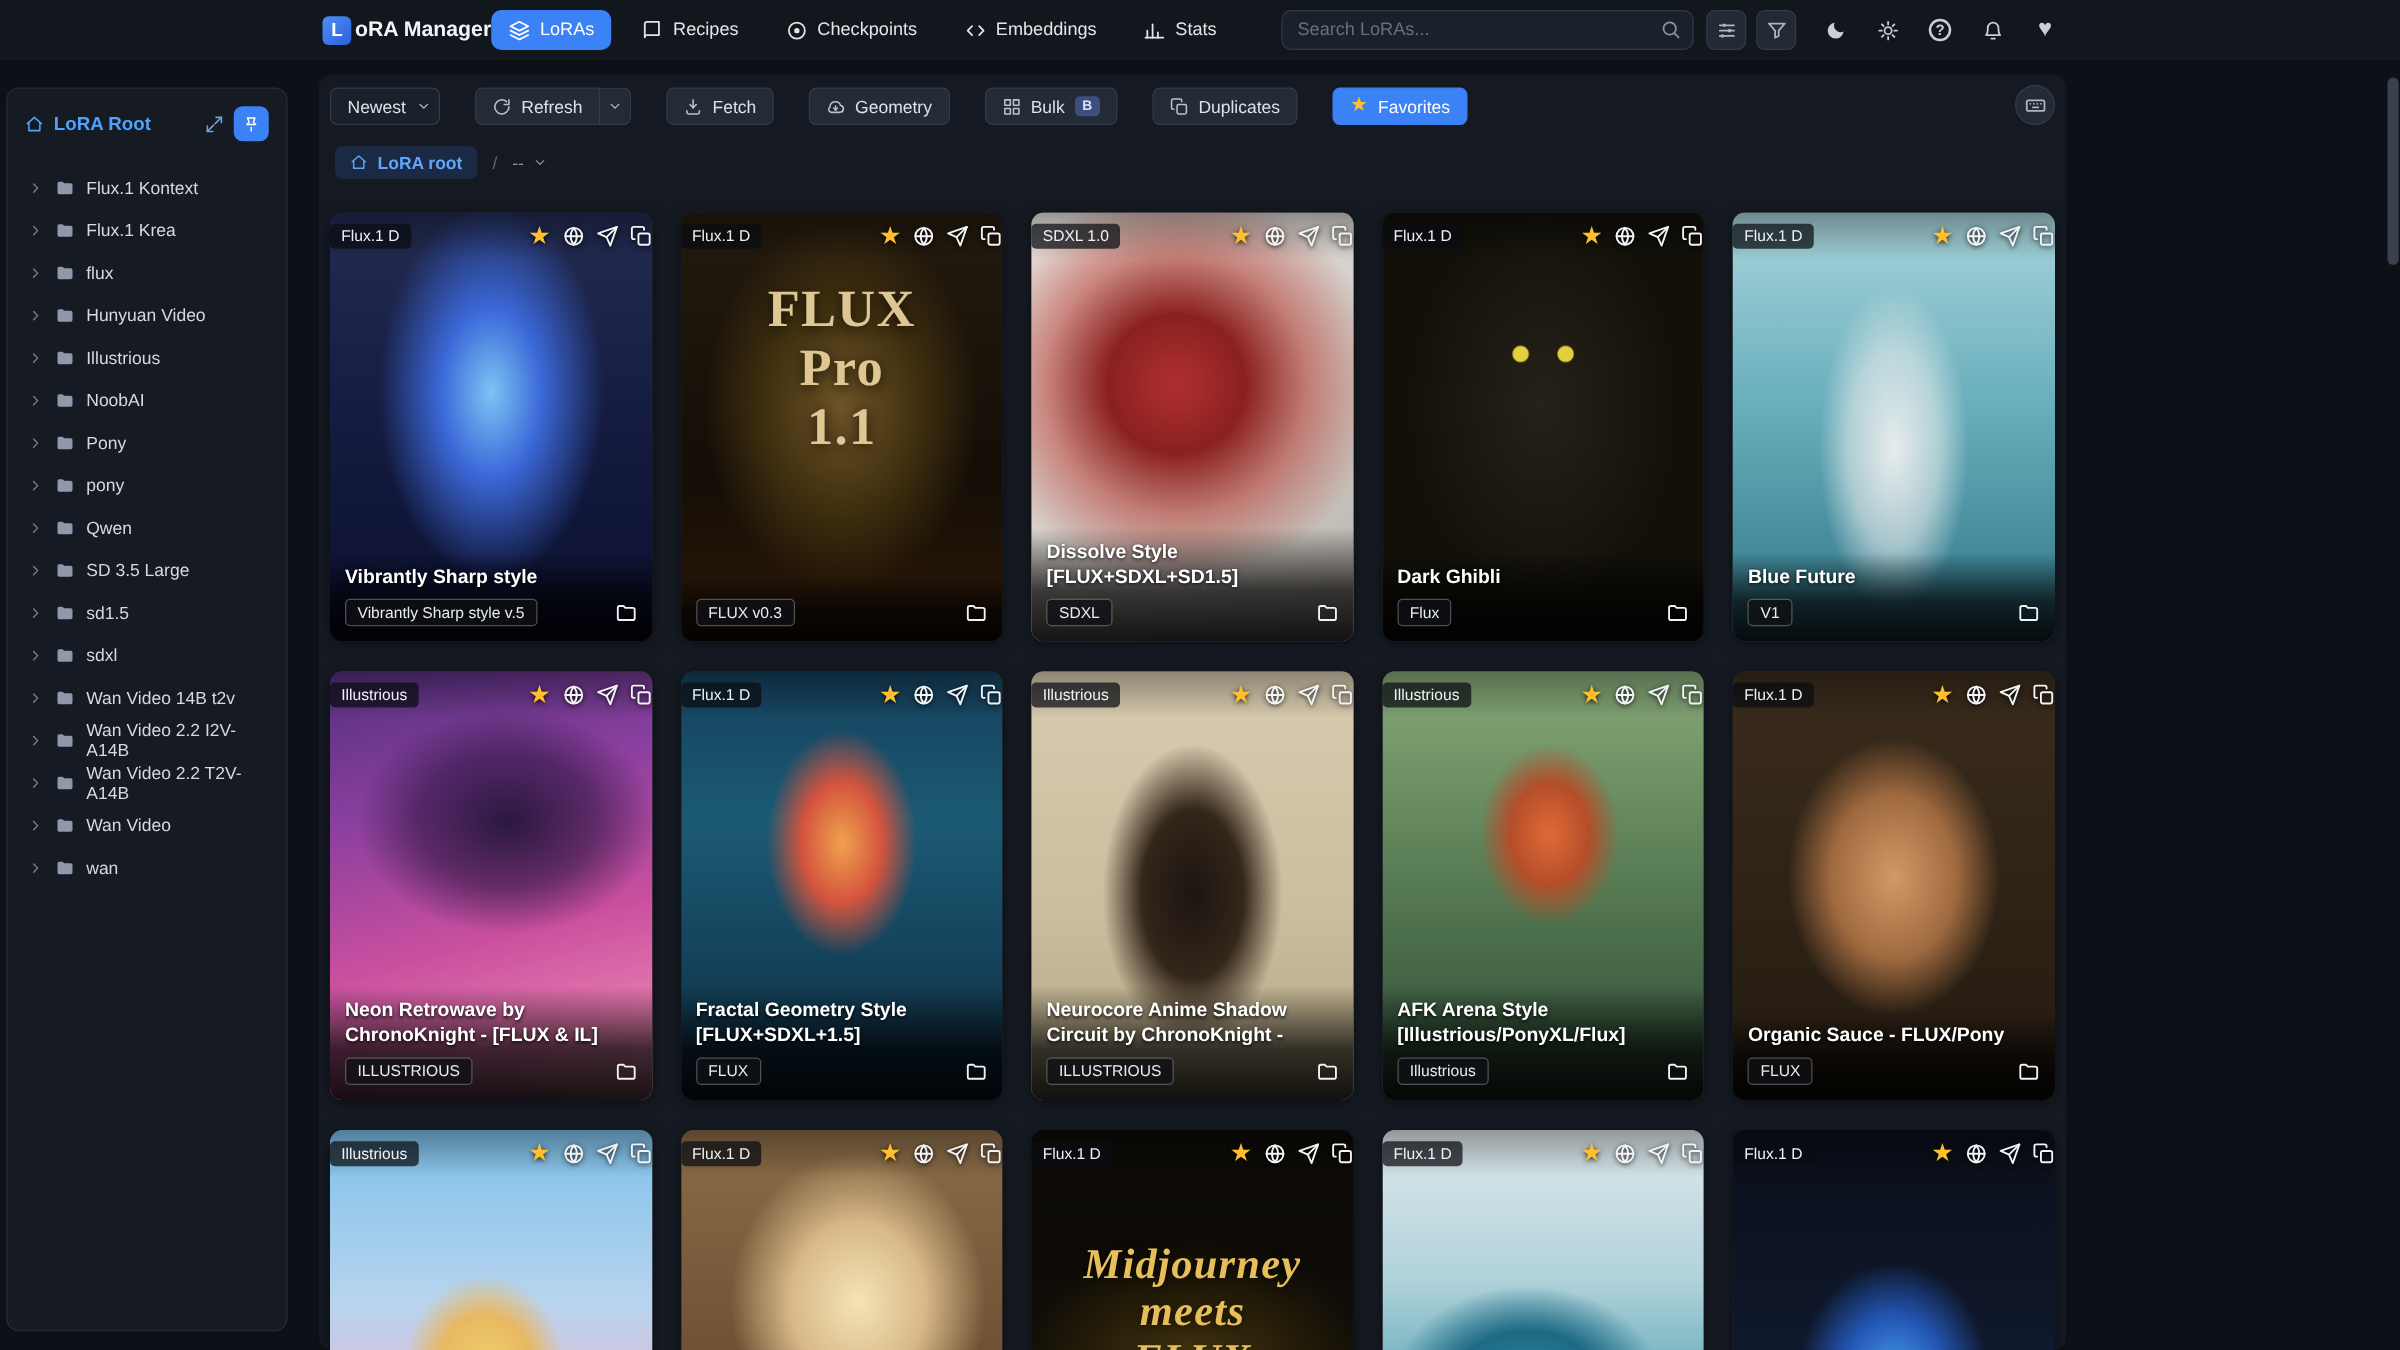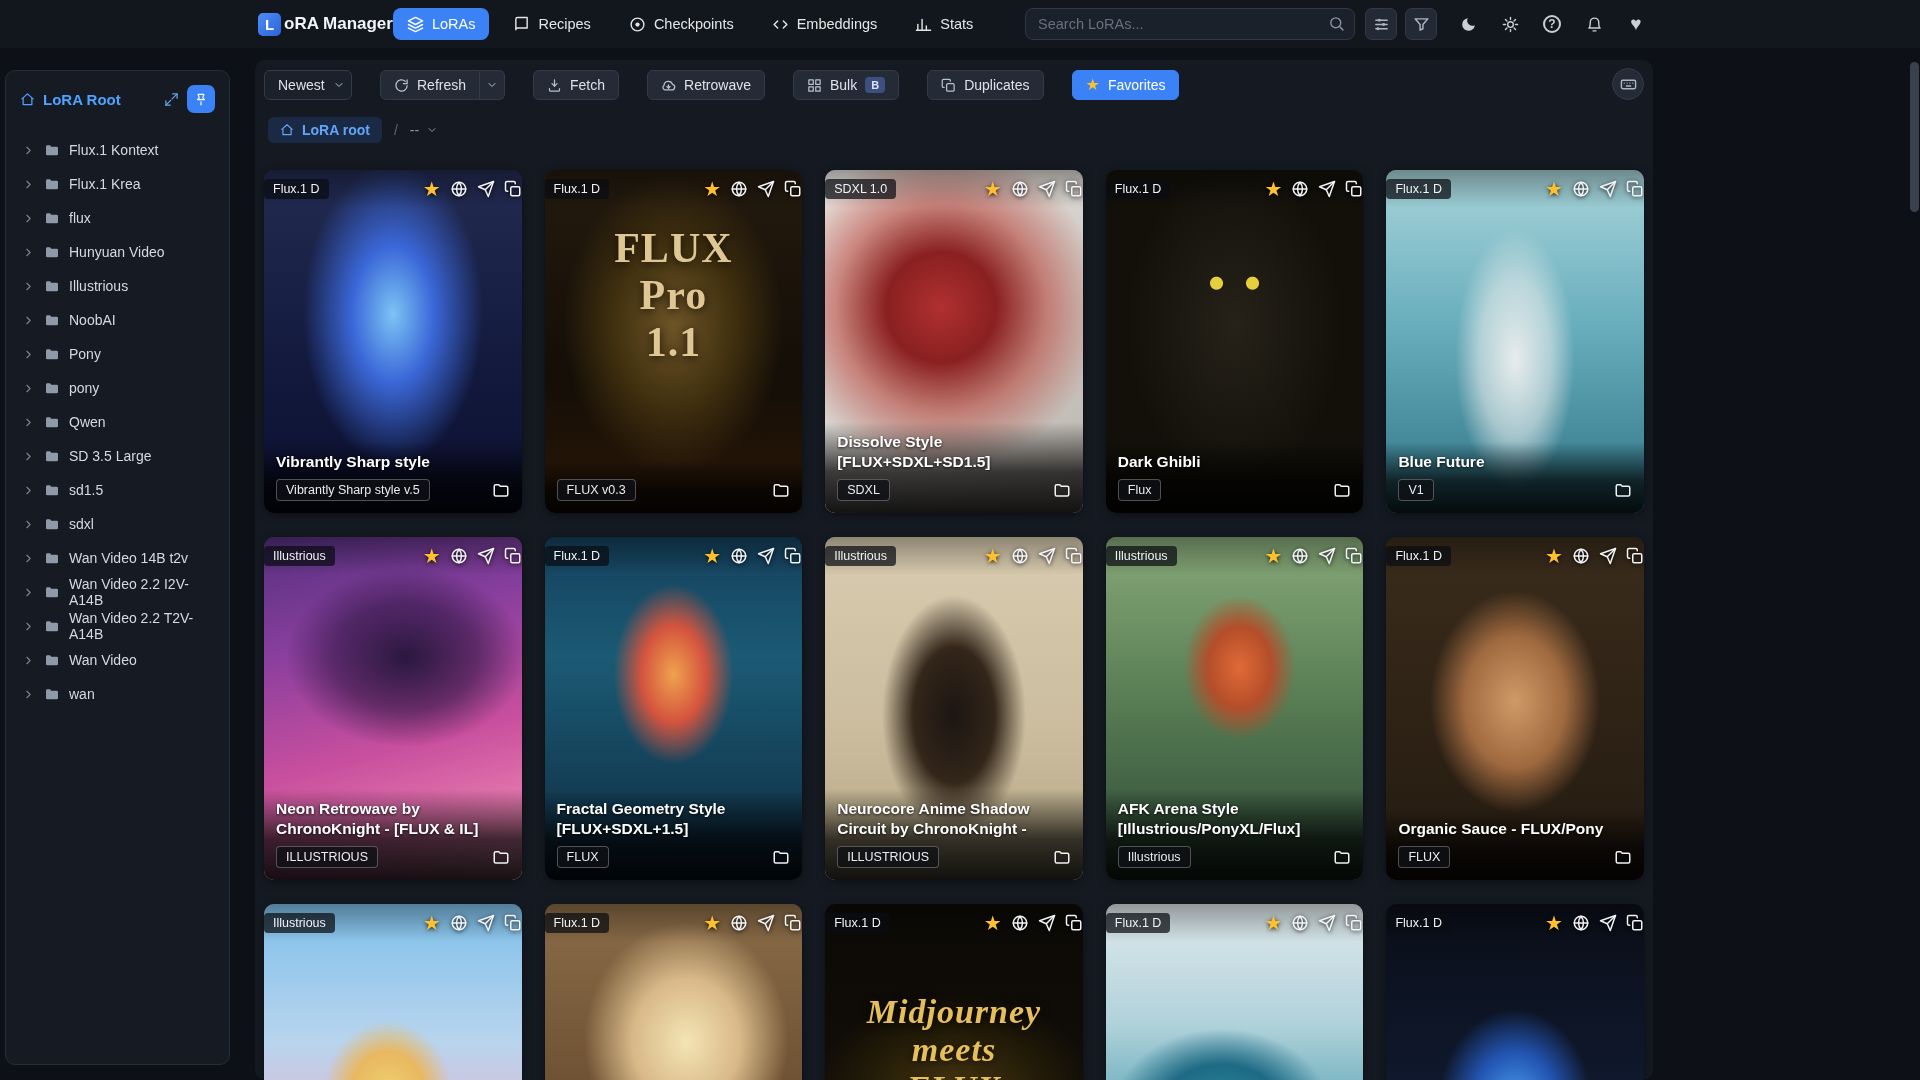--- a/index.html
+++ b/index.html
@@ -427,21 +427,21 @@
         </svg>
       <span>Fetch</span>
     </button>
     <button class="tb-btn">
       <svg viewBox="0 0 24 24">
           <path d="M17.5 19a4.5 4.5 0 0 0 .9-8.9 7 7 0 0 0-13.6 1.8A4 4 0 0 0 6 19z"></path>
           <path d="M12 11v5"></path>
           <path d="m12 16 2.5-2.5"></path>
           <path d="M12 16l-2.5-2.5"></path>
         </svg>
-      <span>Retrowave</span>
+      <span>Geometry</span>
     </button>
     <button class="tb-btn">
       <svg viewBox="0 0 24 24">
           <rect x="3" y="3" width="7" height="7"></rect>
           <rect x="14" y="3" width="7" height="7"></rect>
           <rect x="3" y="14" width="7" height="7"></rect>
           <rect x="14" y="14" width="7" height="7"></rect>
         </svg>
       <span>Bulk</span>
       <span class="bulk-badge">B</span>

